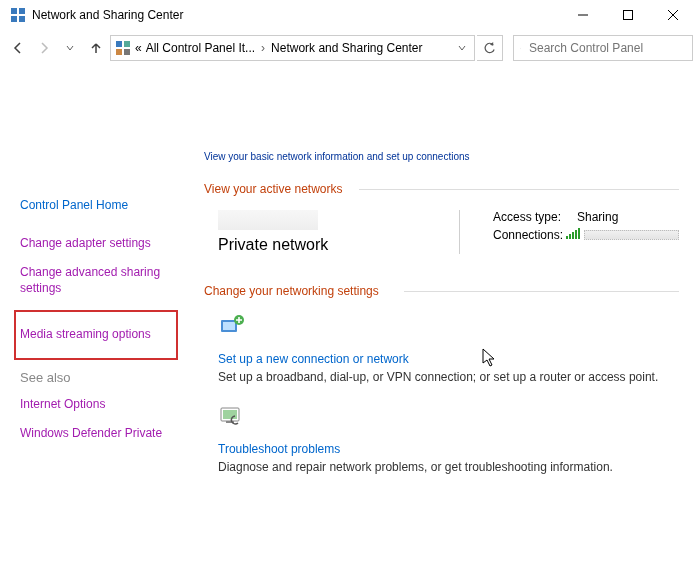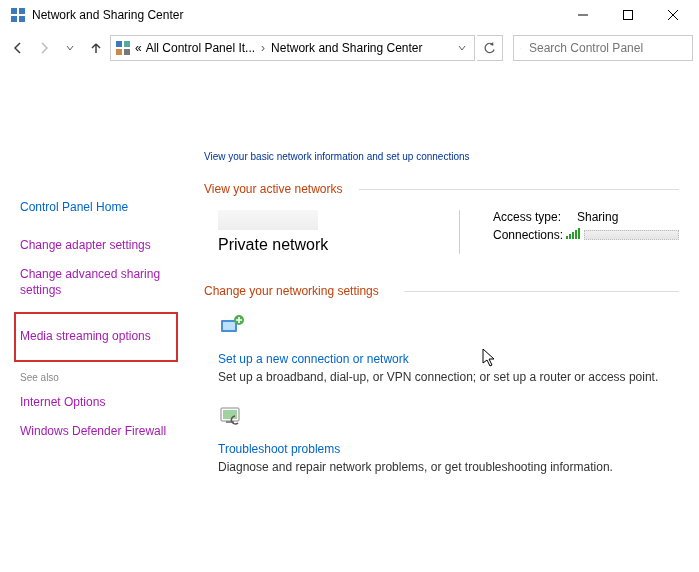--- a/index.html
+++ b/index.html
@@ -97,21 +97,21 @@
   }
   .sb-link.home { color: #0066cc; margin-bottom: 22px; }
   .sb-link.highlighted {
     border: 2px solid #d03030;
     padding: 15px 4px;
     margin-left: -6px;
     margin-right: -4px;
     margin-bottom: 10px;
   }
   .sb-spacer { flex: 1; }
-  .sb-muted { color: #888; font-size: 10px; margin-bottom: 12px; }
+  .sb-muted { color: #888; font-size: 13px; margin-bottom: 12px; }
   .main {
     flex: 1;
     padding: 16px 20px 12px 16px;
   }
   .page-title {
     color: #003399;
     font-size: 10px;
     margin-bottom: 20px;
   }
   .section-hdr {
@@ -266,21 +266,21 @@
 
 <div class="body-area">
   <div class="sidebar">
     <div class="sb-link home">Control Panel Home</div>
     <div class="sb-link">Change adapter settings</div>
     <div class="sb-link">Change advanced sharing settings</div>
     <div class="sb-link highlighted">Media streaming options</div>
     <div class="sb-spacer"></div>
     <div class="sb-muted">See also</div>
     <div class="sb-link">Internet Options</div>
-    <div class="sb-link" style="margin-bottom:4px">Windows Defender Firewall</div>
+    <div class="sb-link" style="margin-bottom:4px">Windows Defender Private</div>
   </div>
 
   <div class="main">
     <div class="page-title">View your basic network information and set up connections</div>
 
     <div class="section-hdr">View your active networks</div>
     <div class="active-net">
       <div class="net-left">
         <div class="net-name-box"></div>
         <div class="net-type">Private network</div>

